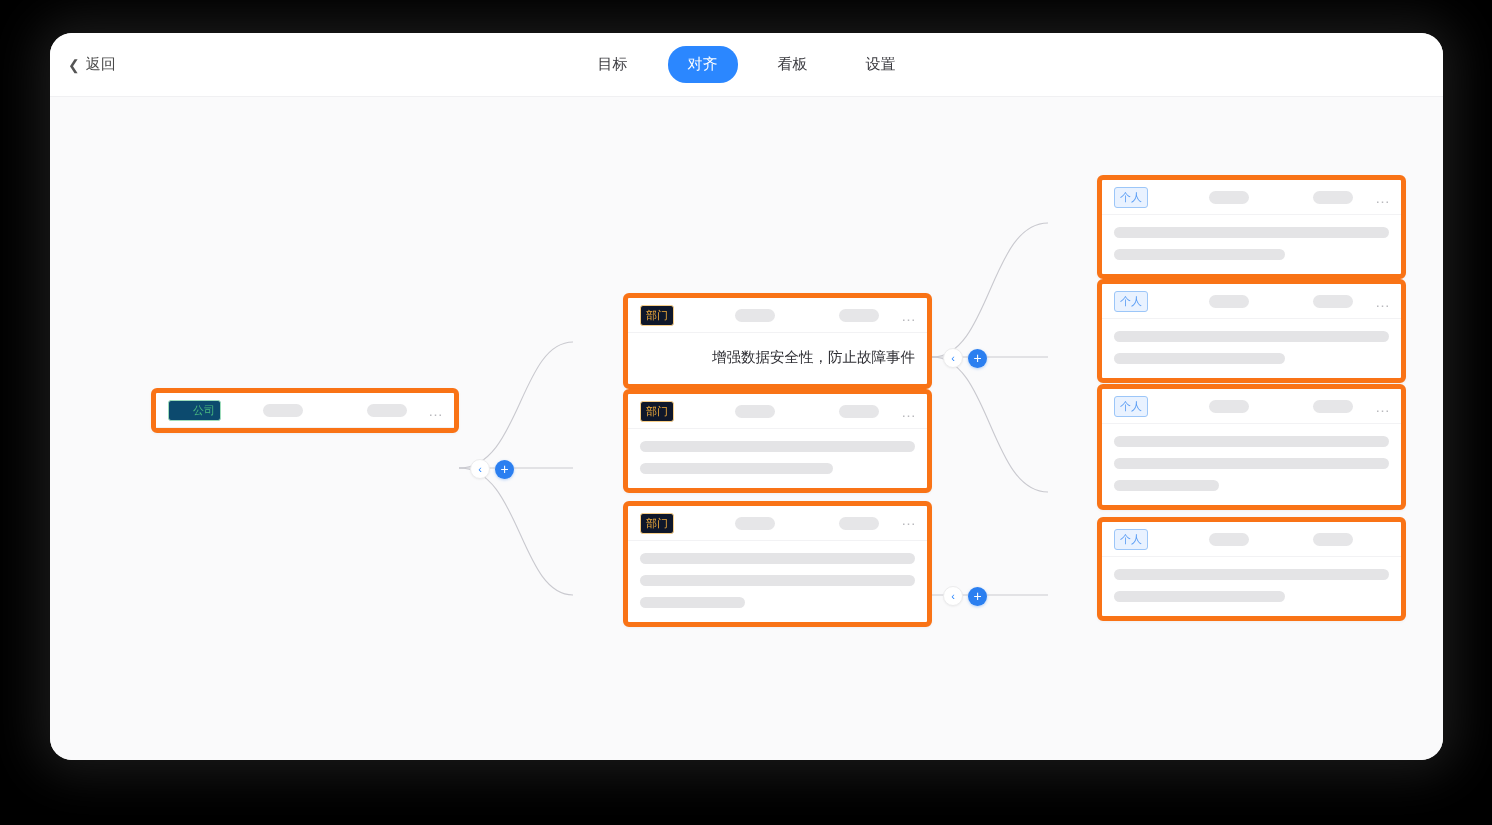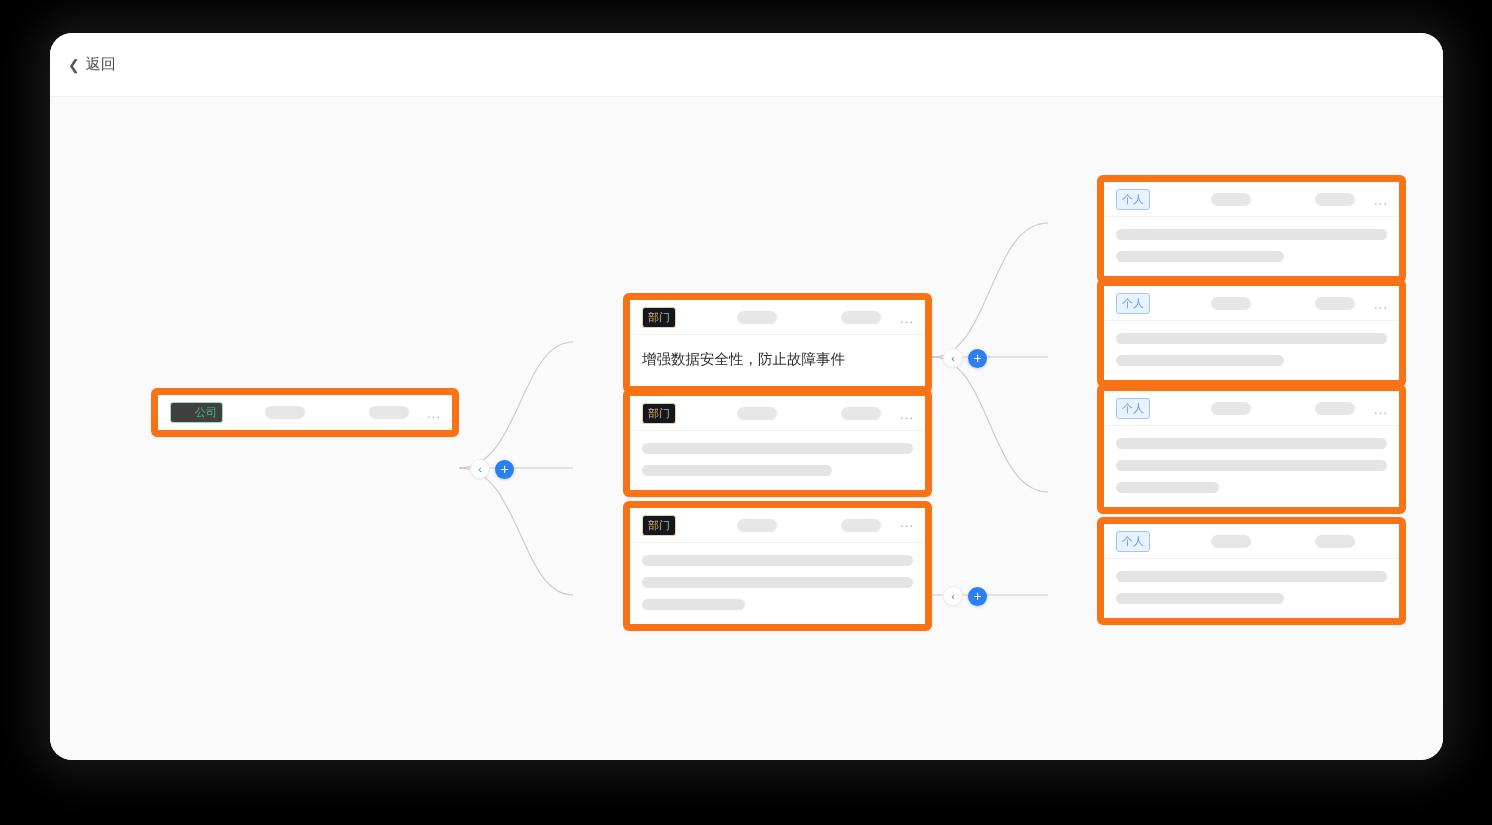--- a/index.html
+++ b/index.html
@@ -71,42 +71,42 @@
   #wires {
     position: absolute;
     left: 0; top: 0;
     width: 1393px; height: 663px;
     pointer-events: none;
   }
   
   .card {
     position: absolute;
     background: #fff;
-    border: 7px solid #f97316;
+    border: 5px solid #f97316;
     border-radius: 6px;
     box-shadow: 0 1px 3px rgba(20,20,40,0.045);
     overflow: hidden;
   }
   .card-head {
     height: 35px;
     display: flex;
     align-items: center;
     padding: 0 12px;
     border-bottom: 1px solid #f2f2f4;
     position: relative;
   }
   .badge {
     font-size: 11px;
     line-height: 1;
     padding: 4px 5px;
     border-radius: 3px;
     border: 1px solid;
     white-space: nowrap;
   }
-  .badge.company { color: #49b87f; border-color: #9ddcbb; background: #404040; padding-left: 24px; }
+  .badge.company { color: #49b87f; border-color: #9ddcbb; background: #0c4a6e; padding-left: 24px; }
   .badge.dept    { color: #f0ab3a; border-color: #f7ce88; background: #0f172a; }
   .badge.person  { color: #5a9df5; border-color: #9cc6f8; background: #e9f2ff; }
   .ph {
     background: #e6e6e8;
     border-radius: 9px;
     height: 13px;
   }
   .head-ph1 { position: absolute; left: 107px; width: 40px; }
   .head-ph2 { position: absolute; left: 211px; width: 40px; }
   .dots {
@@ -116,20 +116,21 @@
     font-size: 15px;
     letter-spacing: 1px;
     line-height: 1;
     cursor: pointer;
   }
   .card-body { padding: 12px 12px 14px 12px; }
   .card-text {
     font-size: 14.5px;
     line-height: 1.72;
     color: #2e2e33;
+    text-align: right;
   }
   .bar { background: #e4e4e6; border-radius: 7px; height: 11px; margin-bottom: 11px; }
   .bar:last-child { margin-bottom: 0; }
   
   .connector {
     position: absolute;
     display: flex;
     align-items: center;
     gap: 5px;
     z-index: 5;
@@ -160,20 +161,26 @@
 </head>
 <body>
 
 <div class="screen">
 
   <div class="header">
     <div class="back">
       <span class="chev">❮</span>
       <span>返回</span>
     </div>
+    <div class="tabs">
+      <div class="tab">目标</div>
+      <div class="tab active">对齐</div>
+      <div class="tab">看板</div>
+      <div class="tab">设置</div>
+    </div>
   </div>
 
   <div class="canvas">
 
     <svg id="wires" viewBox="0 0 1393 663">
       <g fill="none" stroke="#c9c9cf" stroke-width="1.1">
 
         <path d="M409 371 C 470 371, 470 245, 523 245"></path>
         <path d="M409 371 L 523 371"></path>
         <path d="M409 371 C 470 371, 470 498, 523 498"></path>

